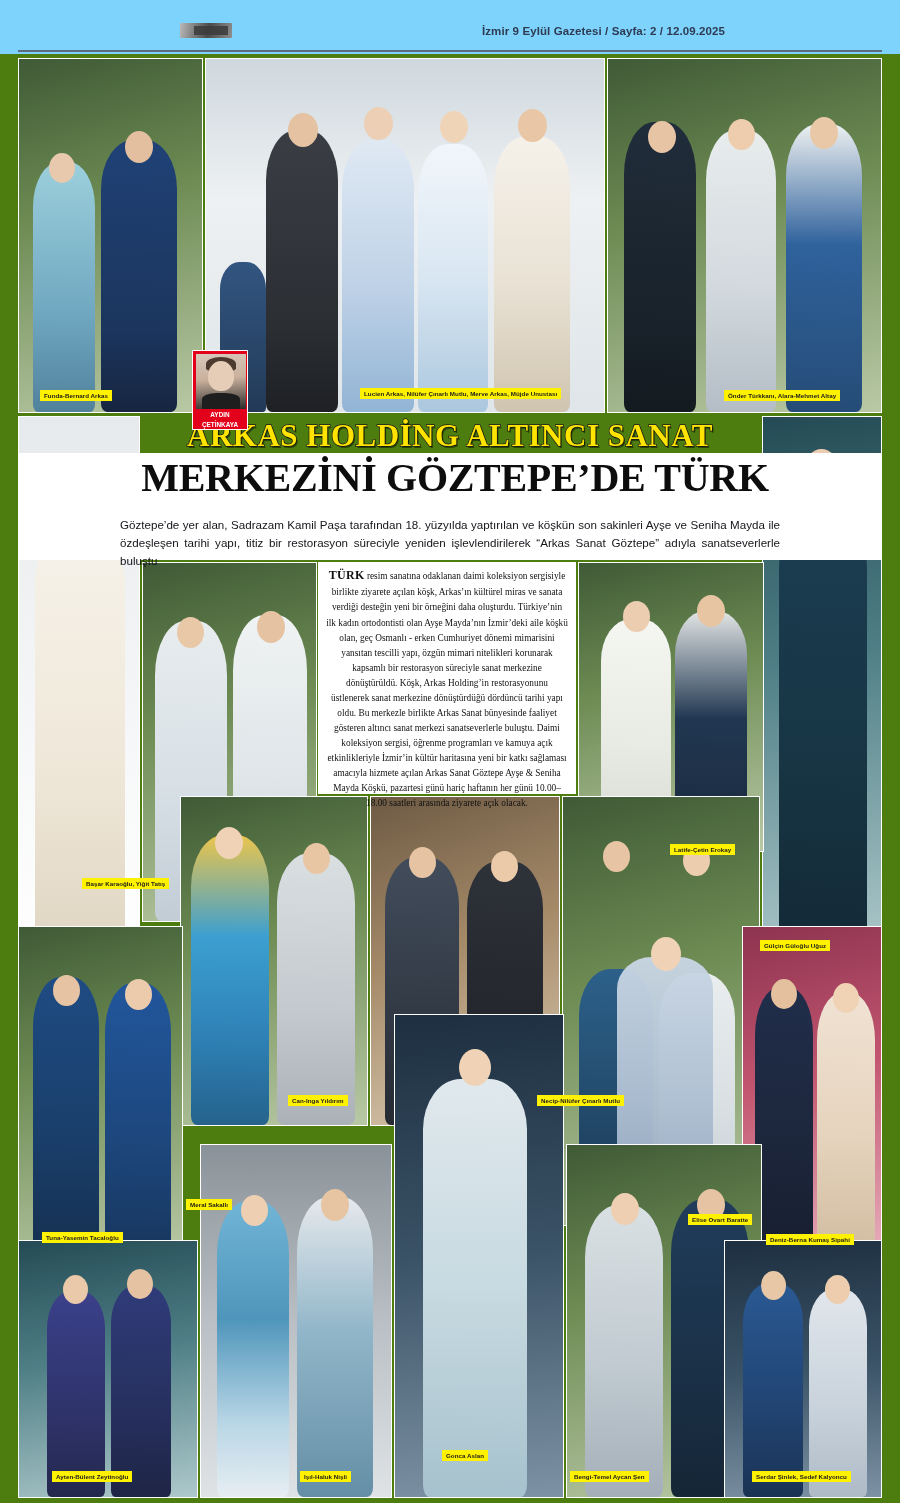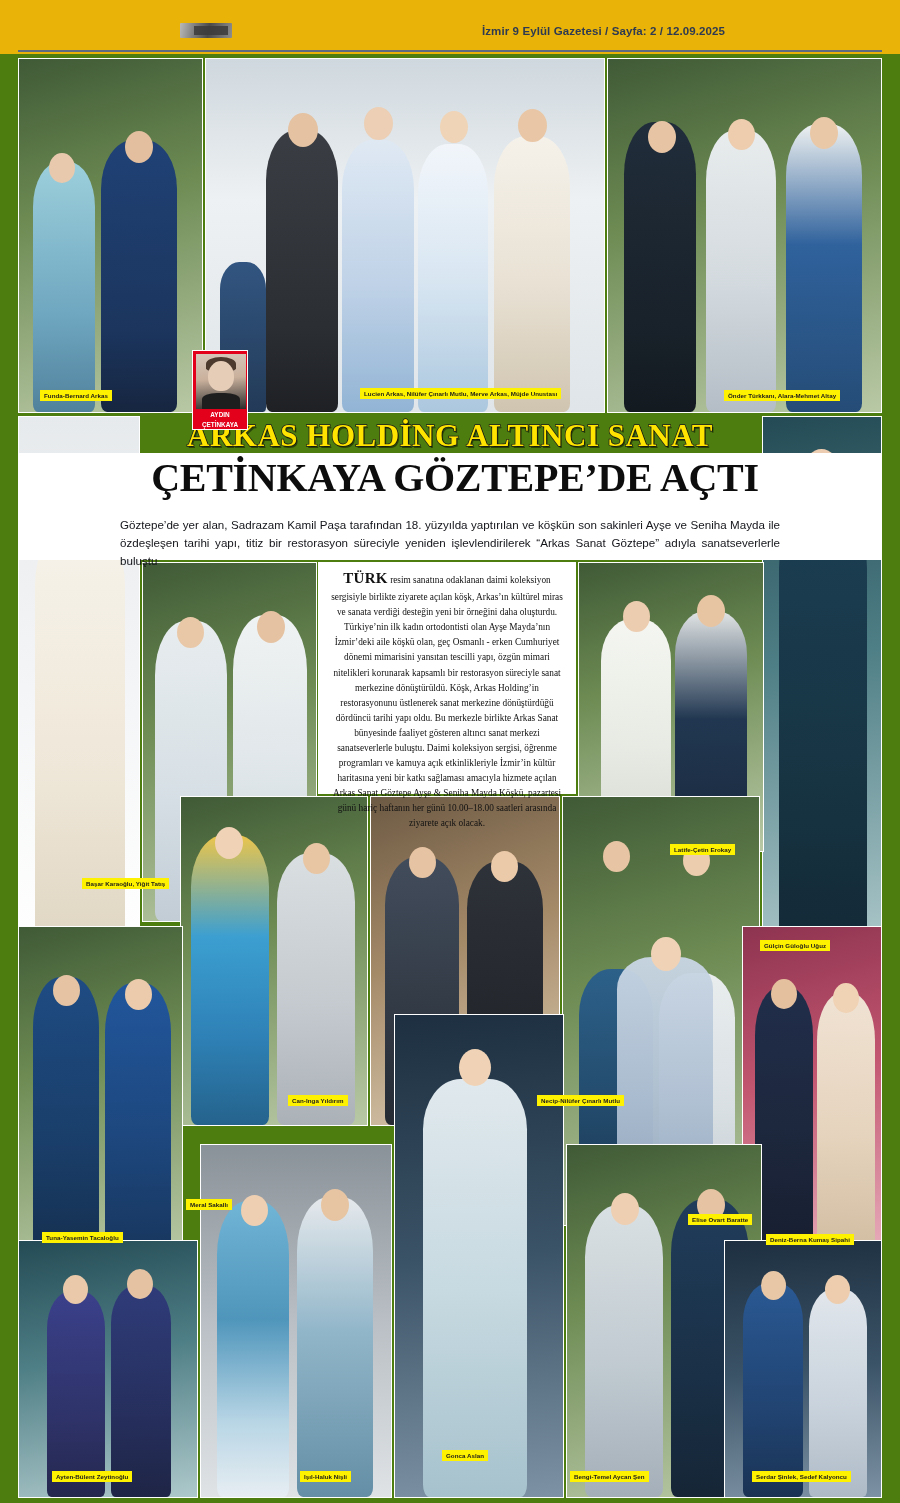--- a/index.html
+++ b/index.html
@@ -12,21 +12,21 @@
     overflow: hidden;
     position: relative;
   }
 
   
   .page-header {
     position: absolute;
     top: 0; left: 0;
     width: 900px;
     height: 61px;
-    background: #eab308;
+    background: #7dd3fc;
     display: flex;
     align-items: center;
     padding: 0 175px 0 180px;
   }
   .masthead-logo {
     width: 52px; height: 15px;
     background: linear-gradient(100deg, #b9b9b9 0%, #7a7a7a 30%, #4a4a4a 55%, #8e8e8e 100%);
     border-radius: 1px;
     position: relative;
     flex: 0 0 auto;
@@ -174,21 +174,21 @@
     width: 242px;
     font-family: "Liberation Serif", serif;
     font-size: 9.3px;
     line-height: 1.62;
     color: #111;
     text-align: center;
     z-index: 25;
   }
   .body-col .dropcap {
     font-weight: bold;
-    font-size: 15px;
+    font-size: 12px;
     letter-spacing: .3px;
   }
 
   
   .columnist {
     position: absolute;
     left: 192px; top: 296px;
     width: 56px; height: 80px;
     background: #e3001b;
     border: 1px solid #ffffff;
@@ -282,21 +282,21 @@
     </div>
     <div class="cname">AYDIN</div>
     <div class="cname">ÇETİNKAYA</div>
   </div>
 
   <div class="kicker-wrap">
     <div class="kicker">ARKAS HOLDİNG ALTINCI SANAT</div>
   </div>
 
   <div class="headline-band"></div>
-  <div class="headline">ÇETİNKAYA GÖZTEPE’DE AÇTI</div>
+  <div class="headline">MERKEZİNİ GÖZTEPE’DE TÜRK</div>
 
   <div class="lead-bg"></div>
   <div class="lead">Göztepe’de yer alan, Sadrazam Kamil Paşa tarafından 18. yüzyılda yaptırılan ve köşkün son sakinleri Ayşe ve Seniha Mayda ile özdeşleşen tarihi yapı, titiz bir restorasyon süreciyle yeniden işlevlendirilerek “Arkas Sanat Göztepe” adıyla sanatseverlerle buluştu</div>
 
   <div class="photo ph-white" style="left:18px; top:362px; width:122px; height:540px;">
     <div class="fig" style="left:16px; width:90px; height:430px; background:linear-gradient(180deg,#f7f3ea 0%,#efe7d8 55%,#ded3bf 100%); border-radius:38% 38% 6% 6% / 14% 14% 3% 3%;"></div>
     <div class="head" style="left:42px; top:36px; width:34px; height:40px; background:#efd0b4;"></div>
     <div style="position:absolute; left:34px; top:24px; width:52px; height:70px; border-radius:48% 48% 40% 40%; background:#4a2f20; z-index:-1;"></div>
   </div>
   <div class="caption" style="left:72px; top:424px;">Nesligül Sertdemir</div>

